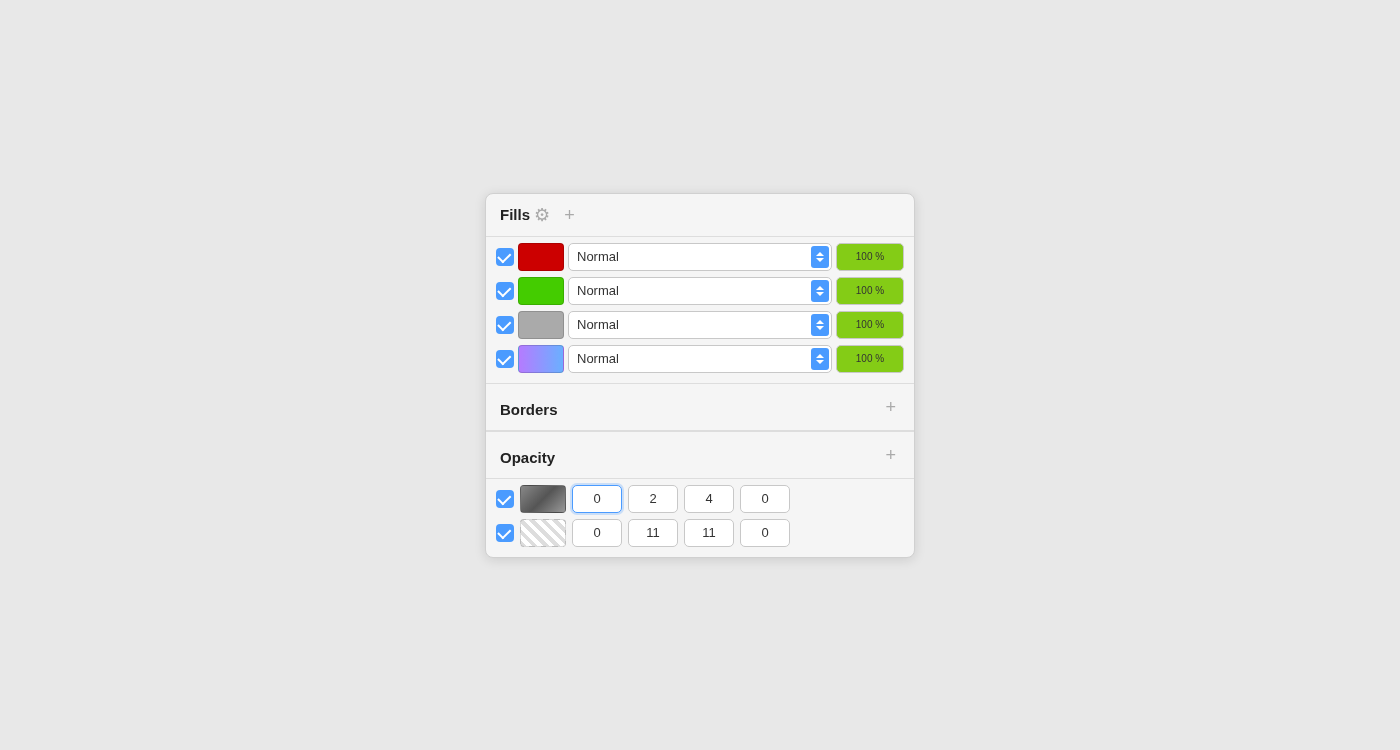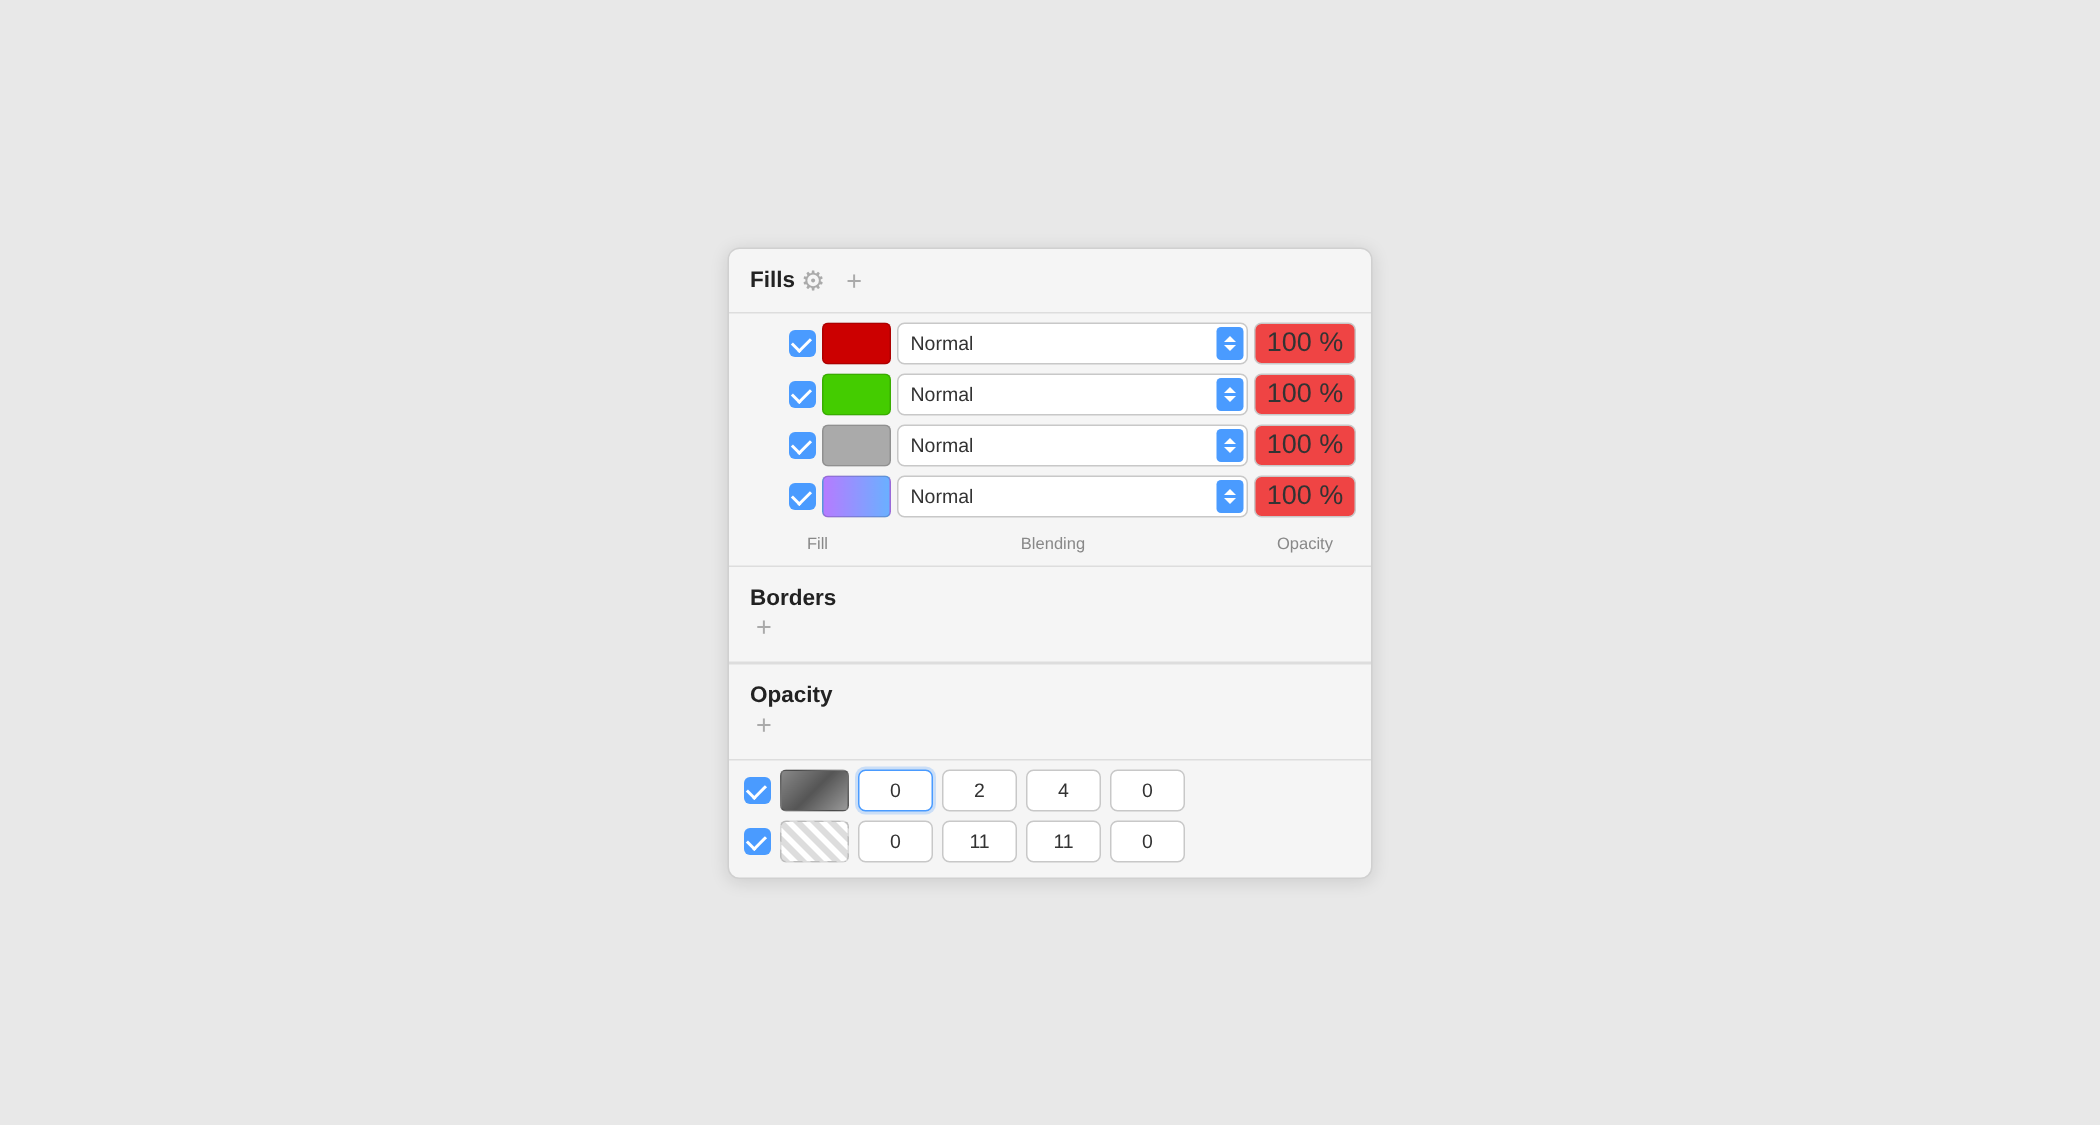--- a/index.html
+++ b/index.html
@@ -63,21 +63,20 @@
     
     .fill-rows {
       padding: 6px 10px 4px 10px;
     }
 
     .fill-row {
       display: flex;
       align-items: center;
       gap: 4px;
       margin-bottom: 6px;
-      margin-left: 30px;
     }
 
     .checkbox-custom {
       width: 18px;
       height: 18px;
       background: #4a9bff;
       border-radius: 4px;
       display: flex;
       align-items: center;
       justify-content: center;
@@ -161,22 +160,22 @@
       border-left: 4px solid transparent;
       border-right: 4px solid transparent;
       border-top: 4px solid white;
     }
 
     .opacity-input {
       width: 68px;
       height: 28px;
       border: 1px solid #c8c8c8;
       border-radius: 5px;
-      background: #ef4444;
-      font-size: 18px;
+      background: #84cc16;
+      font-size: 10px;
       color: #333;
       text-align: center;
       outline: none;
       flex-shrink: 0;
     }
 
     .fill-labels {
       display: flex;
       padding: 2px 10px 8px 36px;
       gap: 8px;
@@ -199,25 +198,24 @@
       margin: 0;
     }
 
     
     .borders-section, .shadows-section {
       padding: 0;
     }
 
     .section-header-simple {
       display: flex;
-      align-items: flex-start;
+      align-items: flex-end;
       justify-content: space-between;
       padding: 12px 14px;
       border-bottom: 1px solid #ddd;
-      flex-direction: column;
     }
 
     
     .shadow-rows {
       padding: 6px 10px 4px 10px;
     }
 
     .shadow-row {
       display: flex;
       align-items: center;
@@ -364,25 +362,20 @@
           <div class="blend-arrow">
             <div class="arrow-up"></div>
             <div class="arrow-down"></div>
           </div>
         </div>
         <input class="opacity-input" type="text" value="100 %" style="">
       </div>
 
     </div>
 
-    <div class="fill-labels">
-      <span class="fill-label fill-label-fill">Fill</span>
-      <span class="fill-label fill-label-blend">Blending</span>
-      <span class="fill-label fill-label-opacity">Opacity</span>
-    </div>
   </div>
 
   <div class="divider"></div>
 
   <div class="borders-section">
     <div class="section-header-simple">
       <span class="section-title">Borders</span>
       <button class="icon-btn">+</button>
     </div>
   </div>

